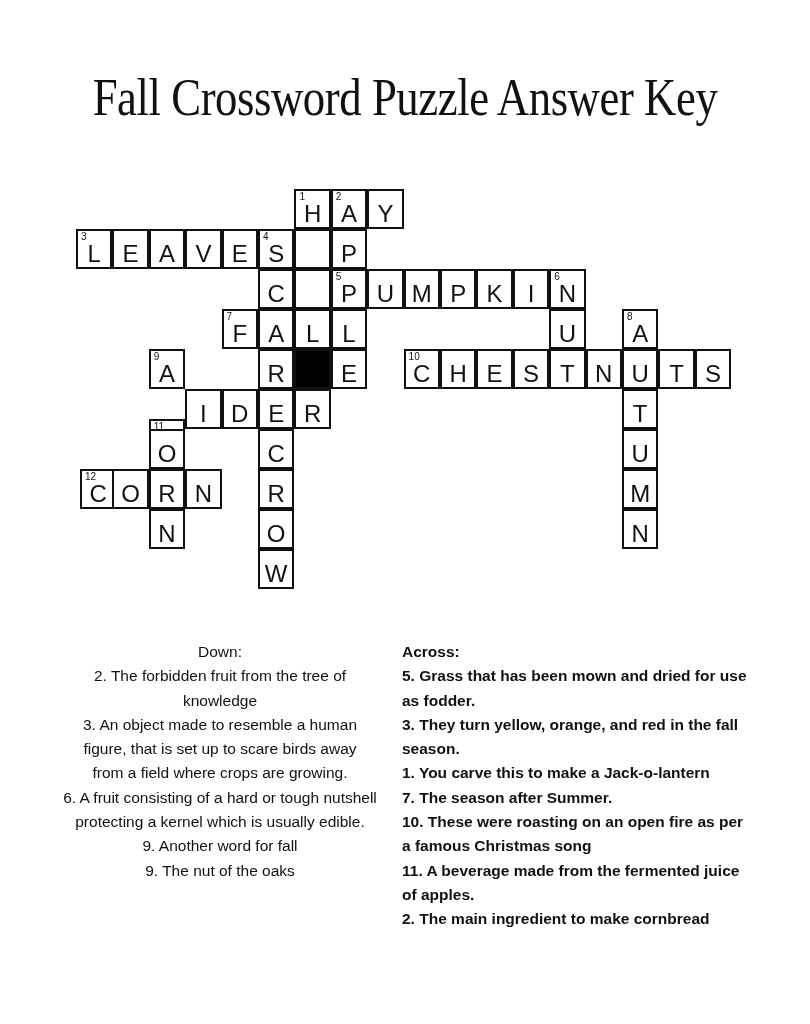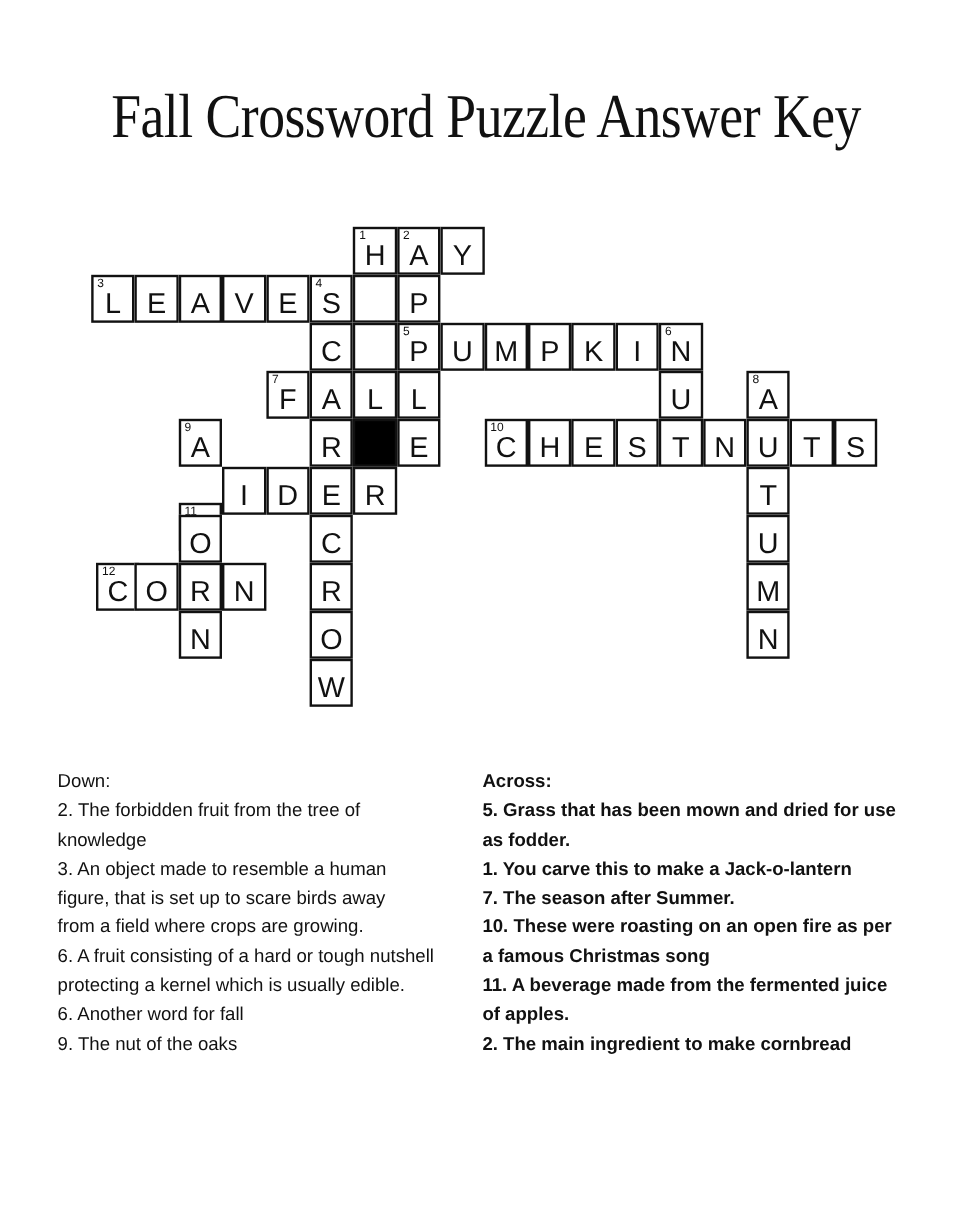--- a/index.html
+++ b/index.html
@@ -21,21 +21,21 @@
       font-size: 10px; color: #111; line-height: 1;
     }
     .cell .letter {
       position: absolute; left: 0; right: 0; bottom: 1px; text-align: center;
       font-family: "Liberation Sans", sans-serif; font-size: 24px; color: #111; line-height: 1;
     }
     .clues {
       position: absolute; top: 640px; font-family: "Liberation Sans", sans-serif;
       font-size: 15.5px; line-height: 24.3px; color: #111;
     }
-    .clues.down { left: 48px; width: 360px; }
+    .clues.down { left: 40px; width: 360px; text-align: center; }
     .clues.across { left: 402px; width: 380px; font-weight: bold; }
     .clue-line { display: block; white-space: pre-line; }
   </style>
 </head>
 <body>
 
 <div class="title">Fall Crossword Puzzle Answer Key</div>
 
 <div class="grid" id="grid">
     <div class="cell" style="left: 218.4px; top: 0px;">
@@ -222,28 +222,30 @@
 
 <div class="clues down">
   <span class="clue-line">Down:</span>
   <span class="clue-line">2. The forbidden fruit from the tree of
 knowledge</span>
   <span class="clue-line">3. An object made to resemble a human
 figure, that is set up to scare birds away
 from a field where crops are growing.</span>
   <span class="clue-line">6. A fruit consisting of a hard or tough nutshell
 protecting a kernel which is usually edible.</span>
-  <span class="clue-line">6. Another word for fall</span>
+  <span class="clue-line">9. Another word for fall</span>
   <span class="clue-line">9. The nut of the oaks</span>
 </div>
 
 <div class="clues across">
   <span class="clue-line">Across:</span>
   <span class="clue-line">5. Grass that has been mown and dried for use
 as fodder.</span>
+  <span class="clue-line">3. They turn yellow, orange, and red in the fall
+season.</span>
   <span class="clue-line">1. You carve this to make a Jack-o-lantern</span>
   <span class="clue-line">7. The season after Summer.</span>
   <span class="clue-line">10. These were roasting on an open fire as per
 a famous Christmas song</span>
   <span class="clue-line">11. A beverage made from the fermented juice
 of apples.</span>
   <span class="clue-line">2. The main ingredient to make cornbread</span>
 </div>
 
 </body></html>

